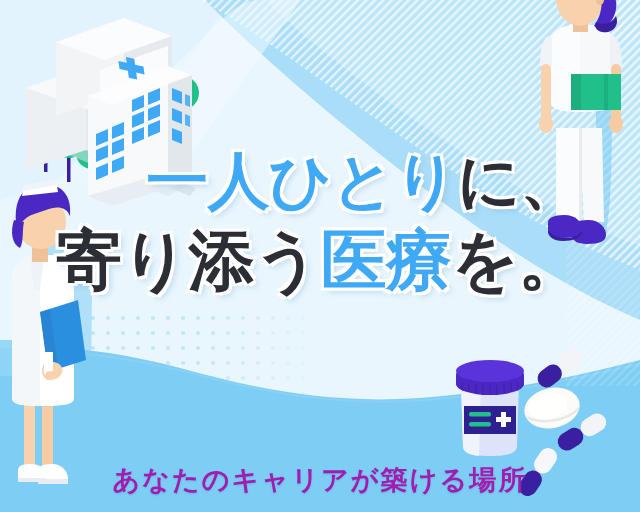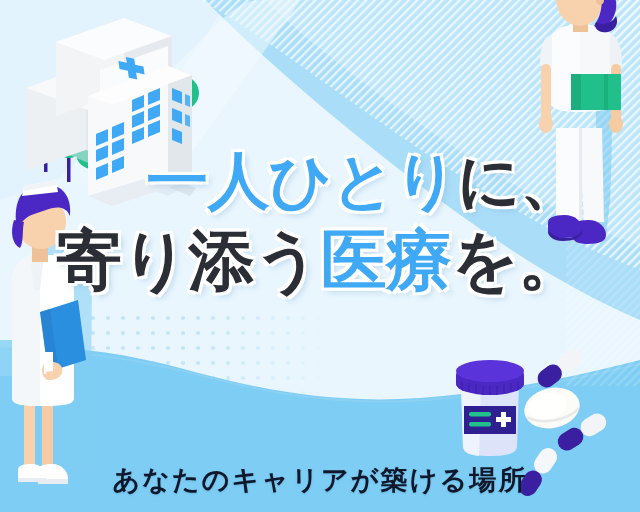--- a/index.html
+++ b/index.html
@@ -49,21 +49,21 @@
   #tagline{
     position:absolute;
     z-index:6;
     left:0;width:640px;
     top:462px;
     text-align:center;
     font-family:"DejaVu Sans","Liberation Sans",sans-serif;
     font-weight:700;
     font-size:27px;
     letter-spacing:.08em;
-    color:#0f172a;
+    color:#a21caf;
     white-space:nowrap;
     text-shadow:0 1px 2px rgba(60,140,190,.35);
   }
 </style>
 </head>
 <body>
 
 <div id="banner">
 
   <svg id="bg-art" class="layer" viewBox="0 0 640 512">

